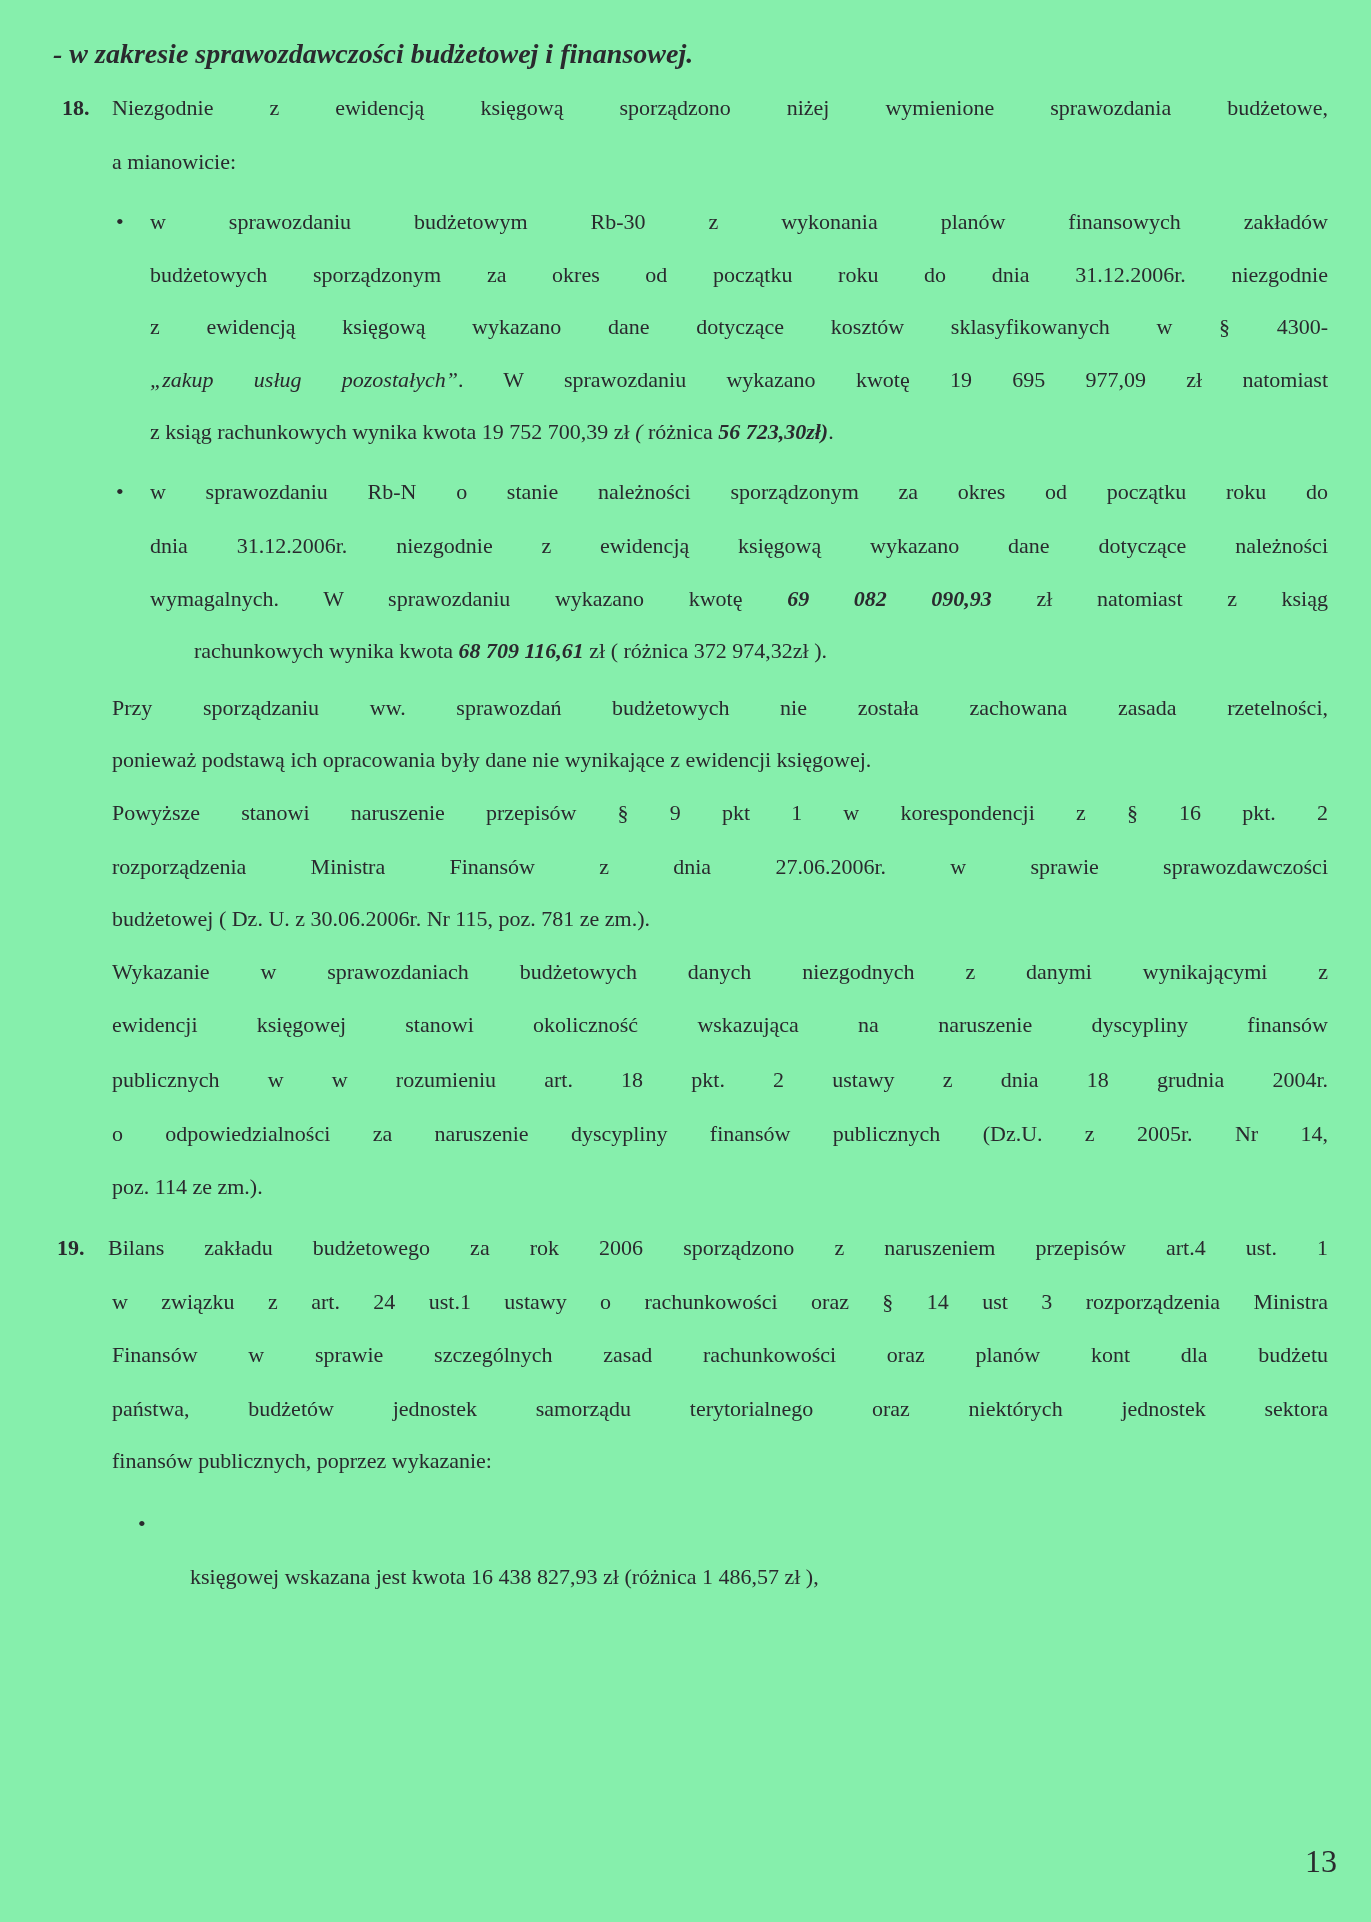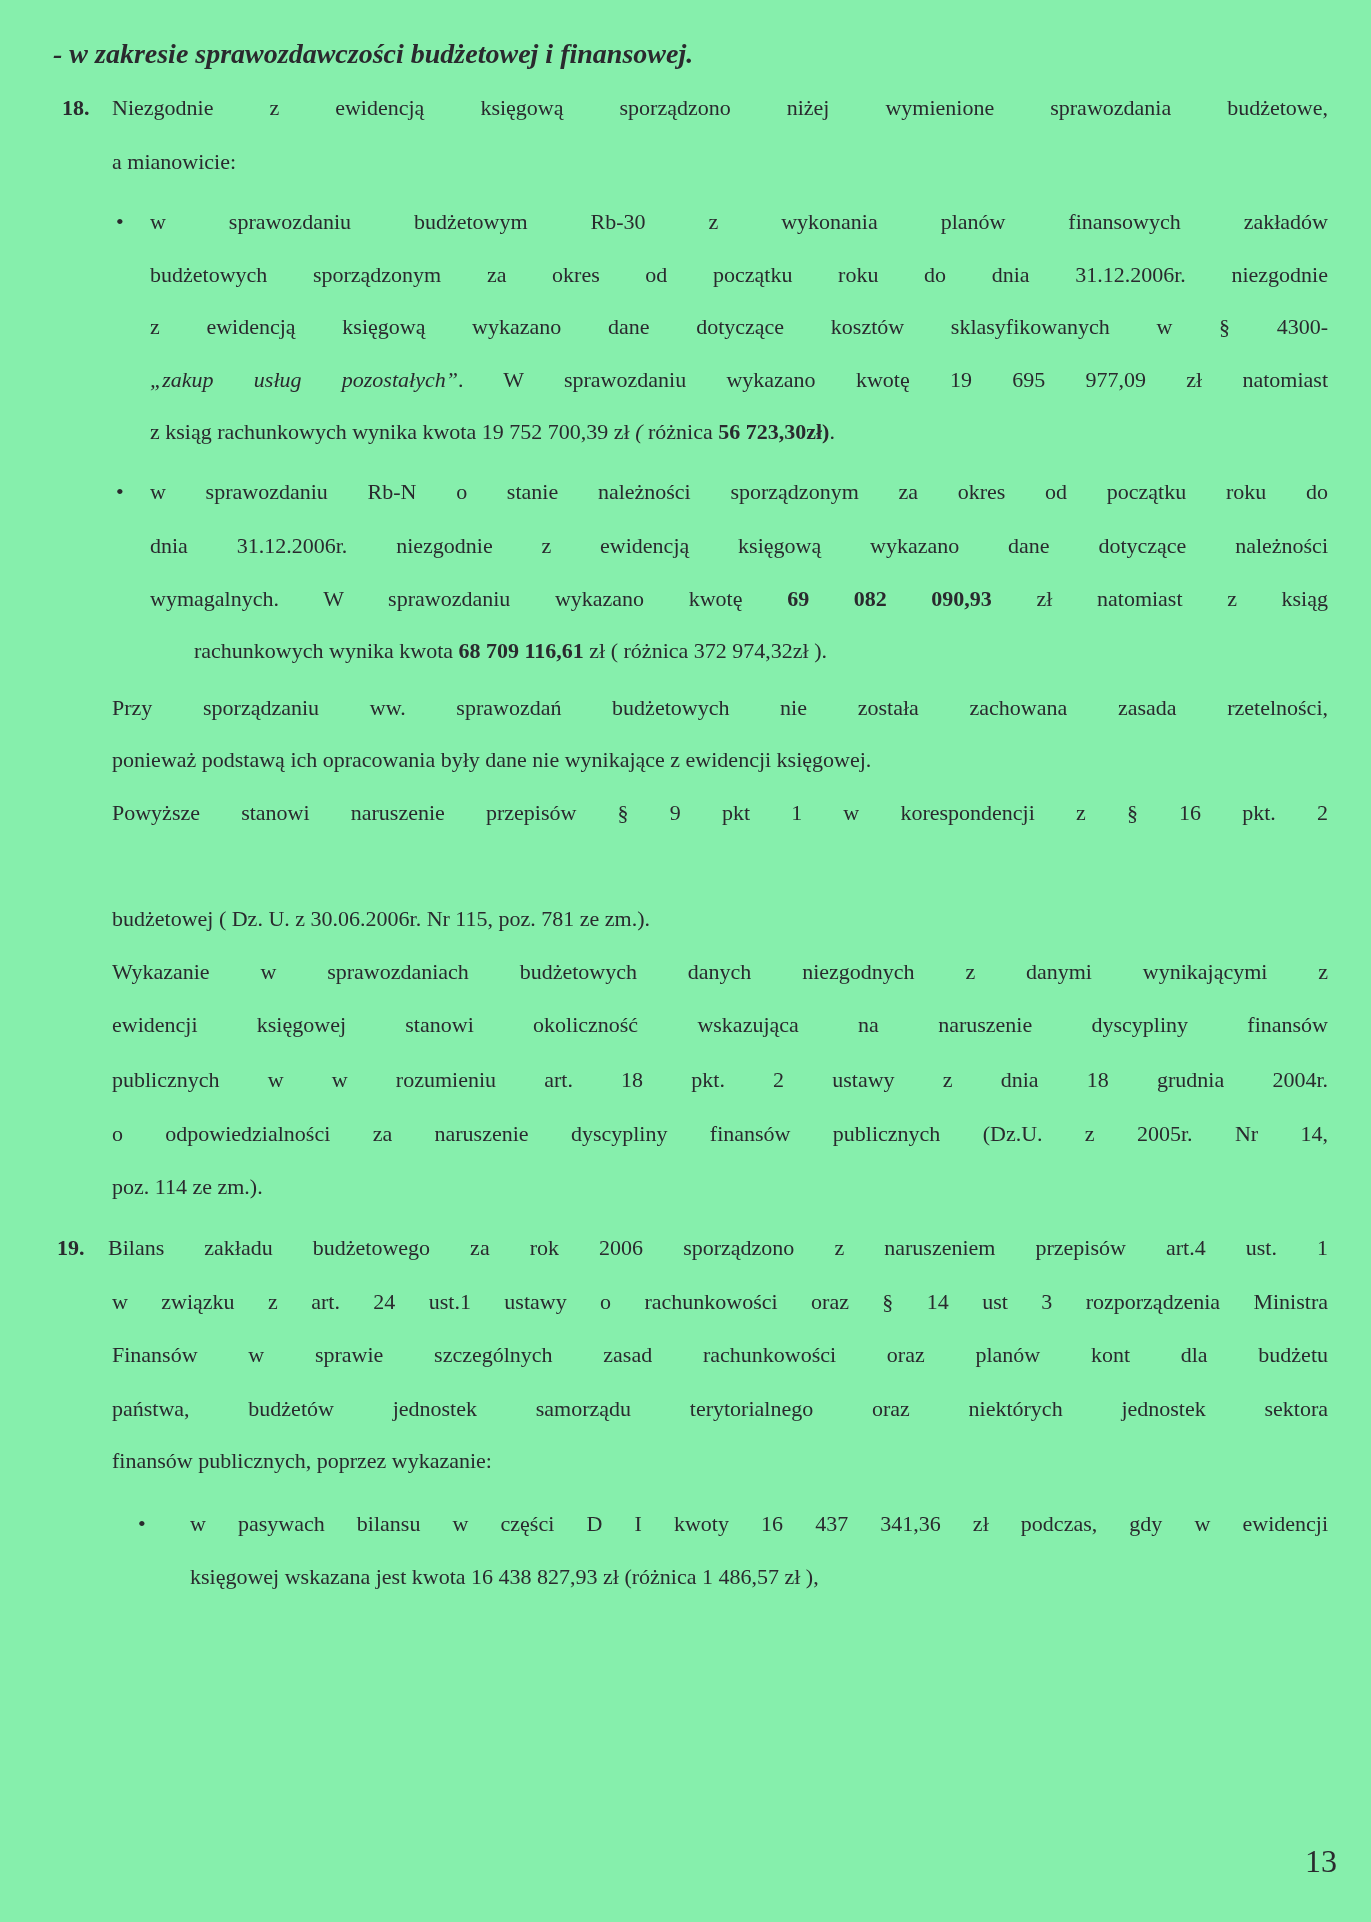--- a/index.html
+++ b/index.html
@@ -4,21 +4,21 @@
 <style>
   html, body { margin: 0; padding: 0; background: #ffffff; }
   body { width: 1371px; height: 1922px; position: relative; overflow: hidden;
          font-family: "Liberation Serif", "DejaVu Serif", serif; color: #2a2a2e; }
   .page { position: absolute; left: 0; top: 0; width: 1371px; height: 1922px; background: #86efac; }
   .ln { position: absolute; font-size: 22px; line-height: 36px; white-space: nowrap; }
   .j { text-align: justify; text-align-last: justify; white-space: normal; }
   .heading { font-style: italic; font-weight: bold; font-size: 28px; }
   .num { font-weight: bold; }
   .b { font-weight: normal; }
-  .bi { font-weight: bold; }
+  .bi { font-weight: bold; font-style: italic; }
   .i { font-style: italic; }
   .bullet { position: absolute; font-size: 22px; line-height: 36px; }
   .pagenum { position: absolute; font-size: 32px; }
 </style>
 </head>
 <body>
 
 <div class="page">
 
   <div class="ln heading" style="left:53px; top:36px;">- w zakresie sprawozdawczości budżetowej i finansowej.</div>
@@ -37,33 +37,33 @@
   <div class="bullet" style="left:116px; top:474px;">•</div>
   <div class="ln j" style="left:150px; top:474px; width:1178px;">w sprawozdaniu Rb-N o stanie należności sporządzonym za okres od początku roku do</div>
   <div class="ln j" style="left:150px; top:528px; width:1178px;">dnia 31.12.2006r. niezgodnie z ewidencją księgową wykazano dane dotyczące należności</div>
   <div class="ln j" style="left:150px; top:581px; width:1178px;"><span>wymagalnych. W sprawozdaniu wykazano kwotę </span><span class="bi">69 082 090,93</span><span> zł natomiast z ksiąg</span></div>
   <div class="ln" style="left:150px; top:633px;margin-left:44px;"><span>rachunkowych wynika kwota </span><span class="bi">68 709 116,61</span><span> zł ( </span><span class="b">różnica 372 974,32zł ).</span></div>
 
   <div class="ln j" style="left:112px; top:690px; width:1216px;">Przy sporządzaniu ww. sprawozdań budżetowych nie została zachowana zasada rzetelności,</div>
   <div class="ln" style="left:112px; top:742px;">ponieważ podstawą ich opracowania były dane nie wynikające z ewidencji księgowej.</div>
 
   <div class="ln j" style="left:112px; top:795px; width:1216px;">Powyższe stanowi naruszenie przepisów § 9 pkt 1 w korespondencji z § 16 pkt. 2</div>
+  <div class="ln j" style="left:112px; top:849px; width:1216px;">rozporządzenia Ministra Finansów z dnia 27.06.2006r. w sprawie sprawozdawczości</div>
   <div class="ln" style="left:112px; top:901px;">budżetowej ( Dz. U. z 30.06.2006r. Nr 115, poz. 781 ze zm.).</div>
 
   <div class="ln j" style="left:112px; top:954px; width:1216px;">Wykazanie w sprawozdaniach budżetowych danych niezgodnych z danymi wynikającymi z</div>
   <div class="ln j" style="left:112px; top:1007px; width:1216px;">ewidencji księgowej stanowi okoliczność wskazująca na naruszenie dyscypliny finansów</div>
   <div class="ln j" style="left:112px; top:1062px; width:1216px;">publicznych w w rozumieniu art. 18 pkt. 2 ustawy z dnia 18 grudnia 2004r.</div>
   <div class="ln j" style="left:112px; top:1116px; width:1216px;">o odpowiedzialności za naruszenie dyscypliny finansów publicznych (Dz.U. z 2005r. Nr 14,</div>
   <div class="ln" style="left:112px; top:1169px;">poz. 114 ze zm.).</div>
 
   <div class="ln num" style="left:57px; top:1230px;">19.</div>
   <div class="ln j" style="left:108px; top:1230px; width:1220px;">Bilans zakładu budżetowego za rok 2006 sporządzono z naruszeniem przepisów art.4 ust. 1</div>
   <div class="ln j" style="left:112px; top:1284px; width:1216px;">w związku z art. 24 ust.1 ustawy o rachunkowości oraz § 14 ust 3 rozporządzenia Ministra</div>
   <div class="ln j" style="left:112px; top:1337px; width:1216px;">Finansów w sprawie szczególnych zasad rachunkowości oraz planów kont dla budżetu</div>
   <div class="ln" style="left:112px; top:1443px;">finansów publicznych, poprzez wykazanie:</div>
   <div class="ln j" style="left:112px; top:1391px; width:1216px;">państwa, budżetów jednostek samorządu terytorialnego oraz niektórych jednostek sektora</div>
 
   <div class="bullet" style="left:138px; top:1506px;">•</div>
-  <div class="ln j" style="left:190px; top:1506px; width:1138px;"><span>w pasywach bilansu </span><span class="b">w części D I kwoty 16 437 341,36</span><span> zł podczas, gdy w ewidencji</span></div>
   <div class="ln" style="left:190px; top:1559px;"><span>księgowej wskazana jest kwota </span><span class="b">16 438 827,93</span><span> zł </span><span class="b">(różnica 1 486,57</span><span> zł ),</span></div>
 
   <div class="pagenum" style="left:1305px; top:1843px;">13</div>
 </div>
 
 </body></html>

